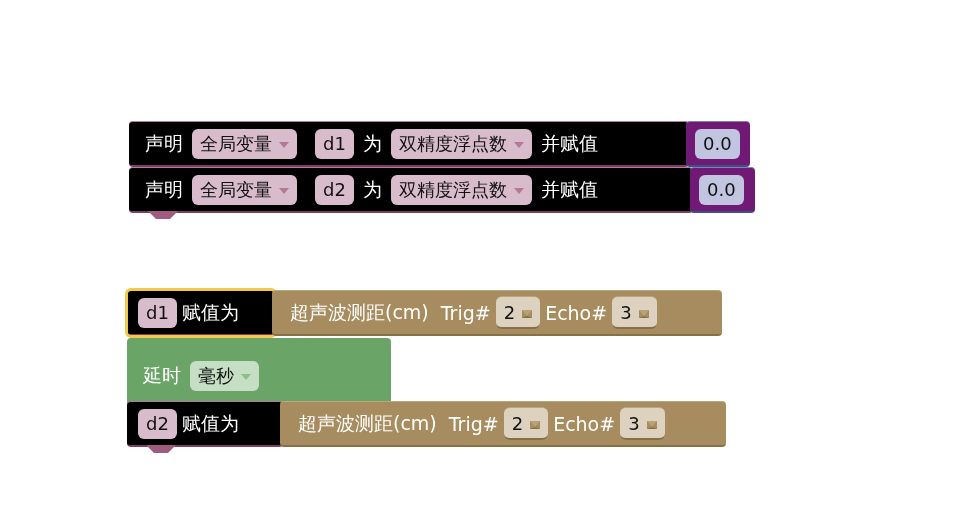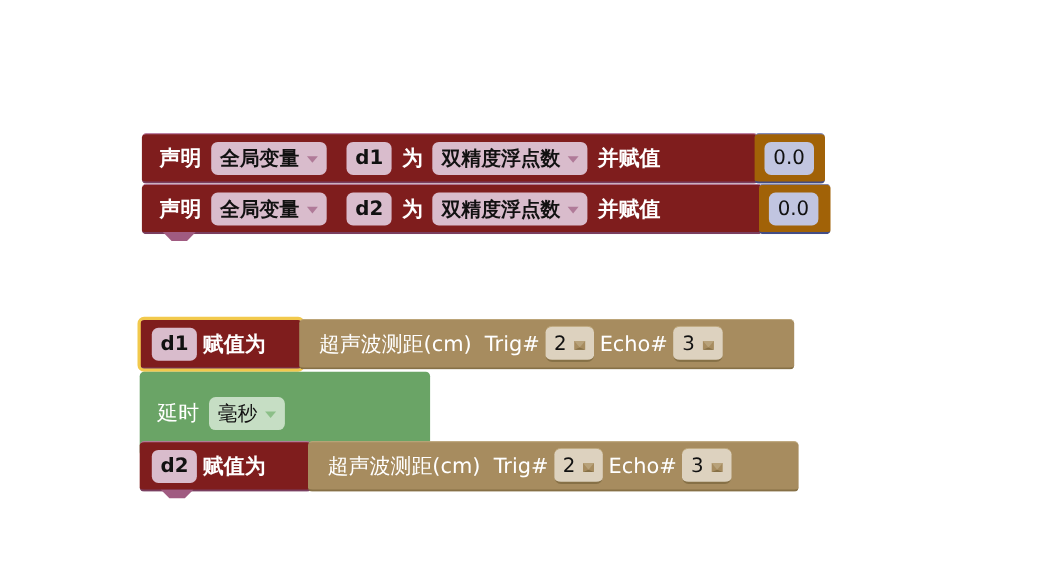--- a/index.html
+++ b/index.html
@@ -4,24 +4,24 @@
 <style>
   html, body { margin:0; padding:0; background:#ffffff; }
   body { width:966px; height:526px; position:relative; overflow:hidden;
          font-family:"DejaVu Sans","Liberation Sans",sans-serif; }
   .canvas { position:absolute; left:0; top:0; width:966px; height:526px; }
 
   .blk { position:absolute; box-sizing:border-box; border-radius:4px;
          display:flex; align-items:center; color:#fff; font-size:19px; white-space:nowrap; }
   .blk .lbl { color:#fff; padding:0 6px; }
 
-  .purple { background:#7f1d1d; border-bottom:2px solid #7a3f60; border-top:1px solid #b97aa0;font-weight:bold; }
+  .purple { background:#000000; border-bottom:2px solid #7a3f60; border-top:1px solid #b97aa0; }
   .green  { background:#6aa466; border-bottom:2px solid #4e8a4a; }
   .tan    { background:#a78c5f; border-bottom:2px solid #867046; border-top:1px solid #bca579;align-items:center; }
-  .blue   { background:#a16207; border-bottom:2px solid #434d86; border-top:1px solid #7883bb;text-align:right; }
+  .blue   { background:#701a75; border-bottom:2px solid #434d86; border-top:1px solid #7883bb;text-align:right; }
   .lav    { background:#b9bcd8; border-bottom:2px solid #9a9dbf; }
 
   .field { display:inline-flex; align-items:center; height:30px; border-radius:6px;
            padding:0 8px; color:#111; font-size:18px; margin:0 3px; }
   .field.pur { background:#d9bccc; }
   .field.grn { background:#c6dec4; }
   .field.tan { background:#ddd2bf; }
   .field.blu { background:#c1c5e0; }
   .field.wht { background:#eceef7; }
   .caret { display:inline-block; width:0; height:0; margin-left:7px; margin-top:3px;

